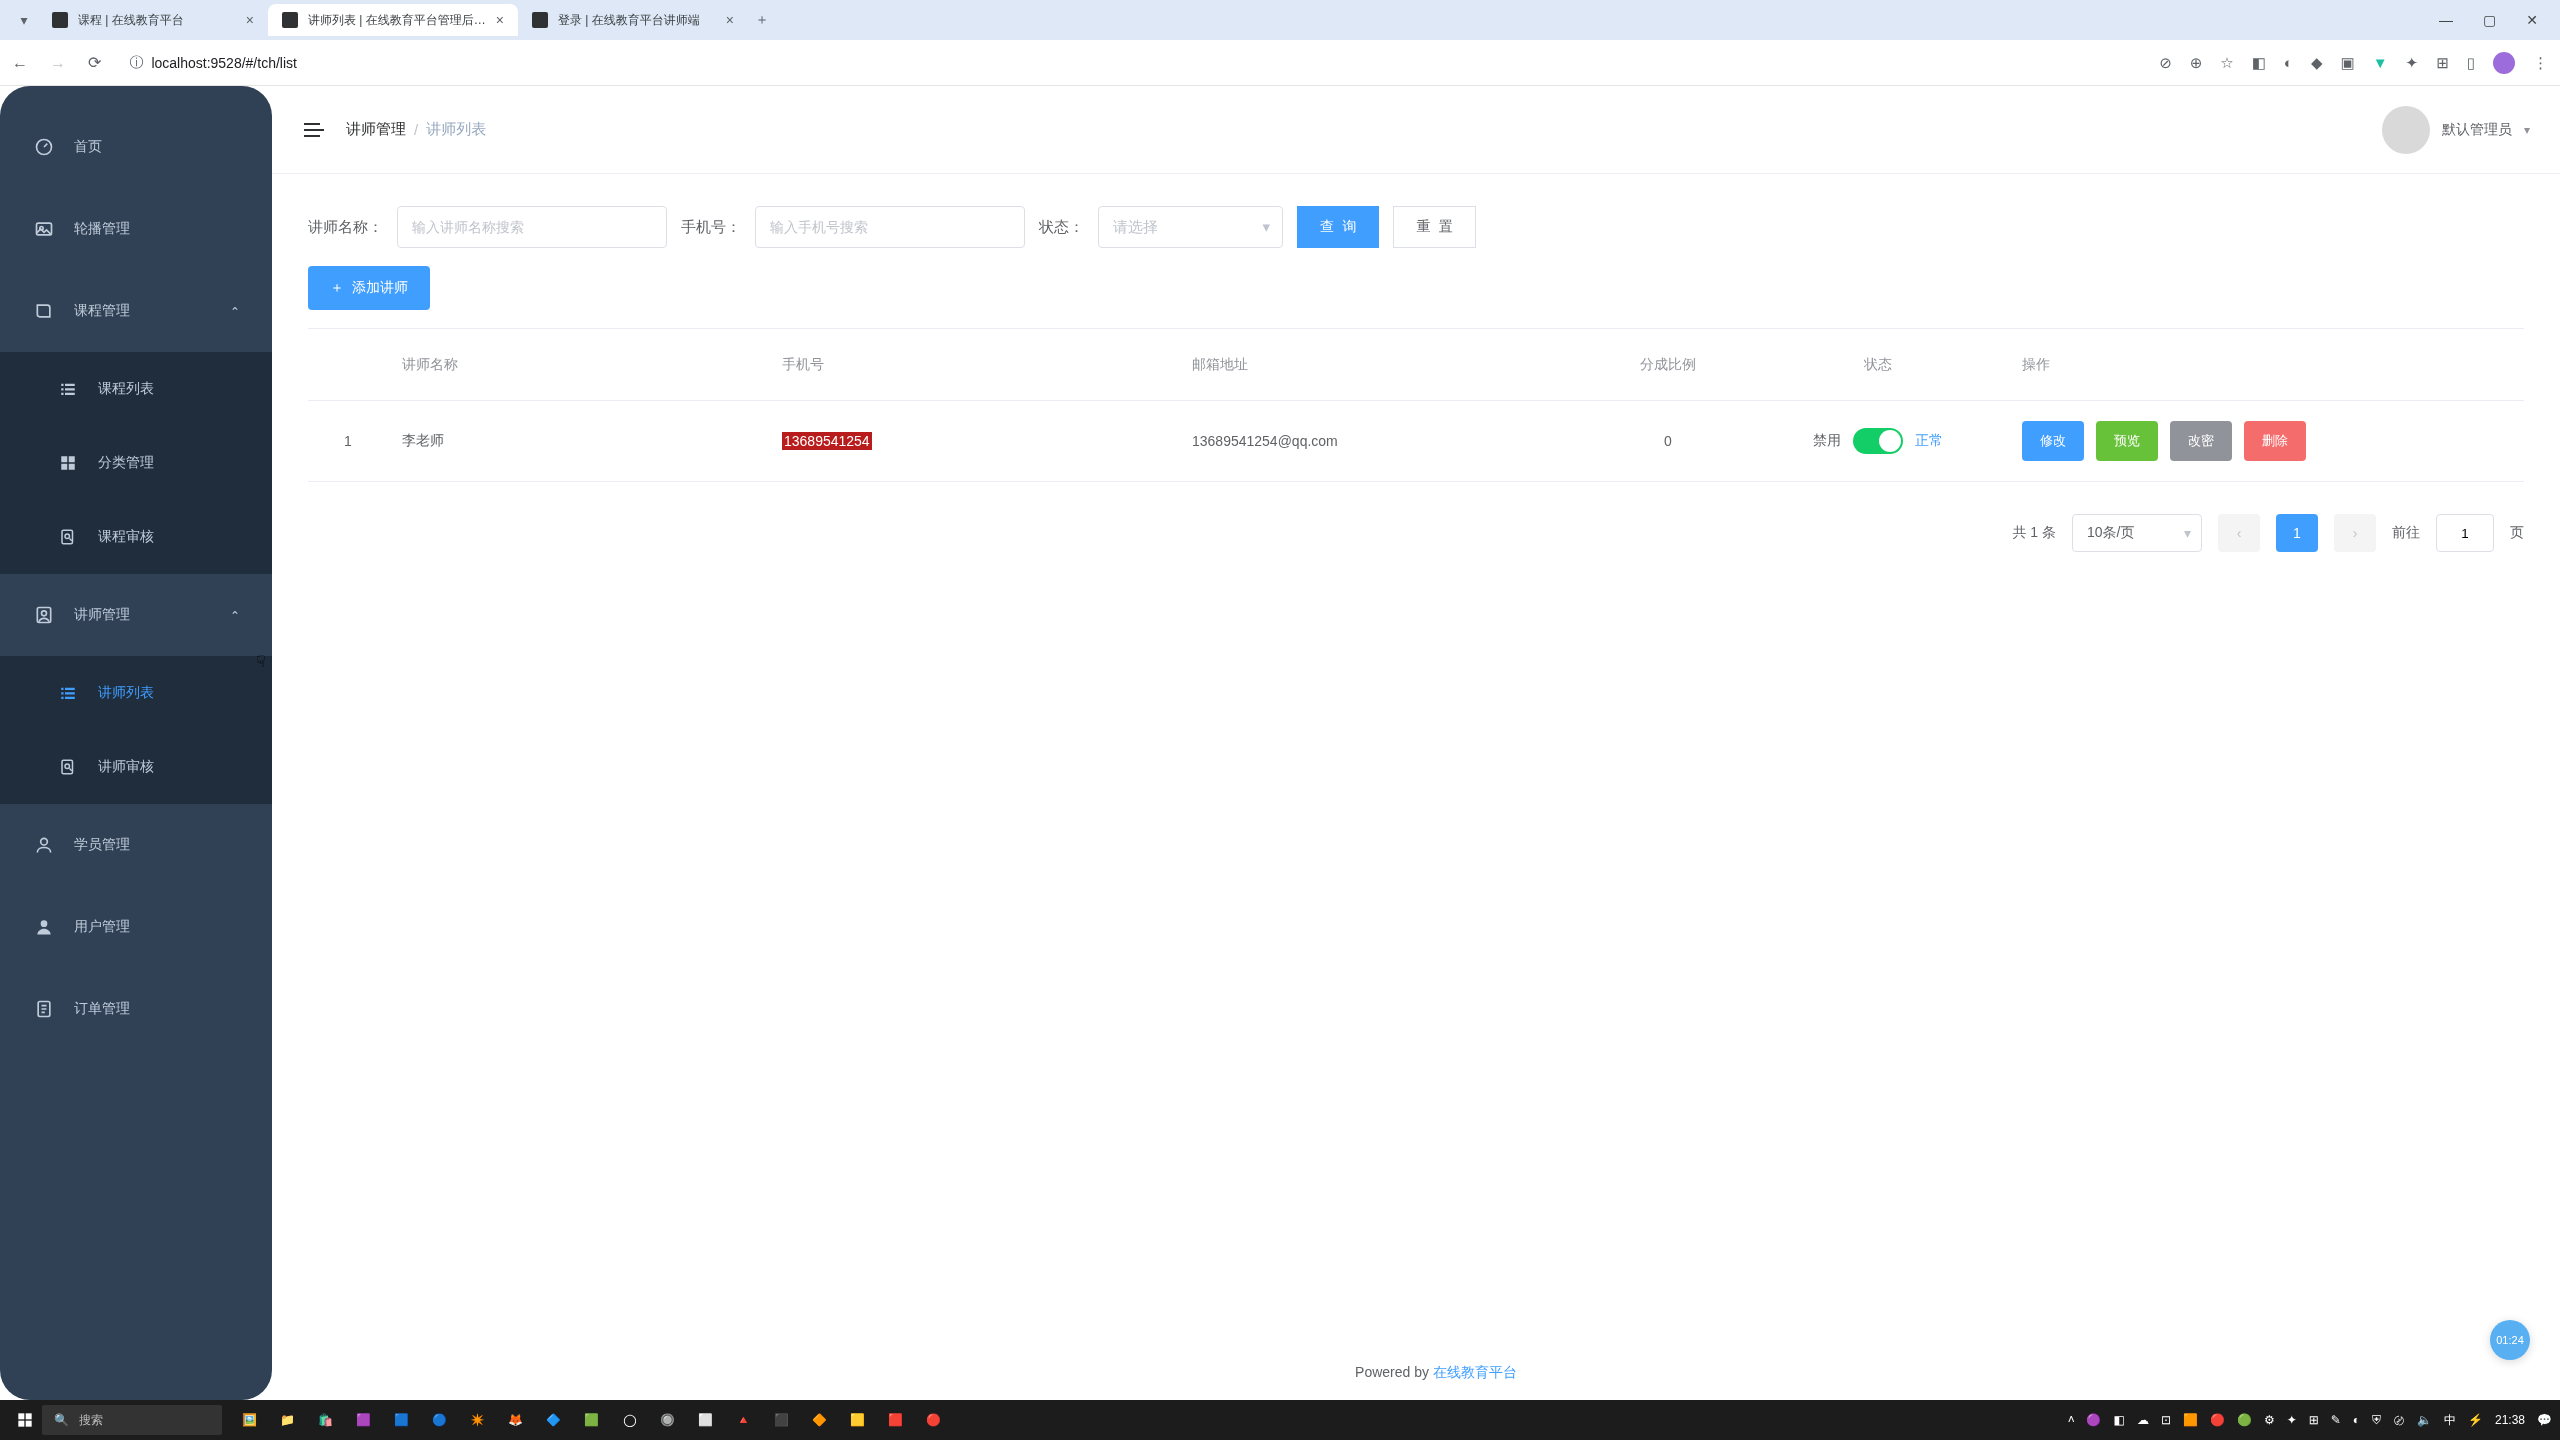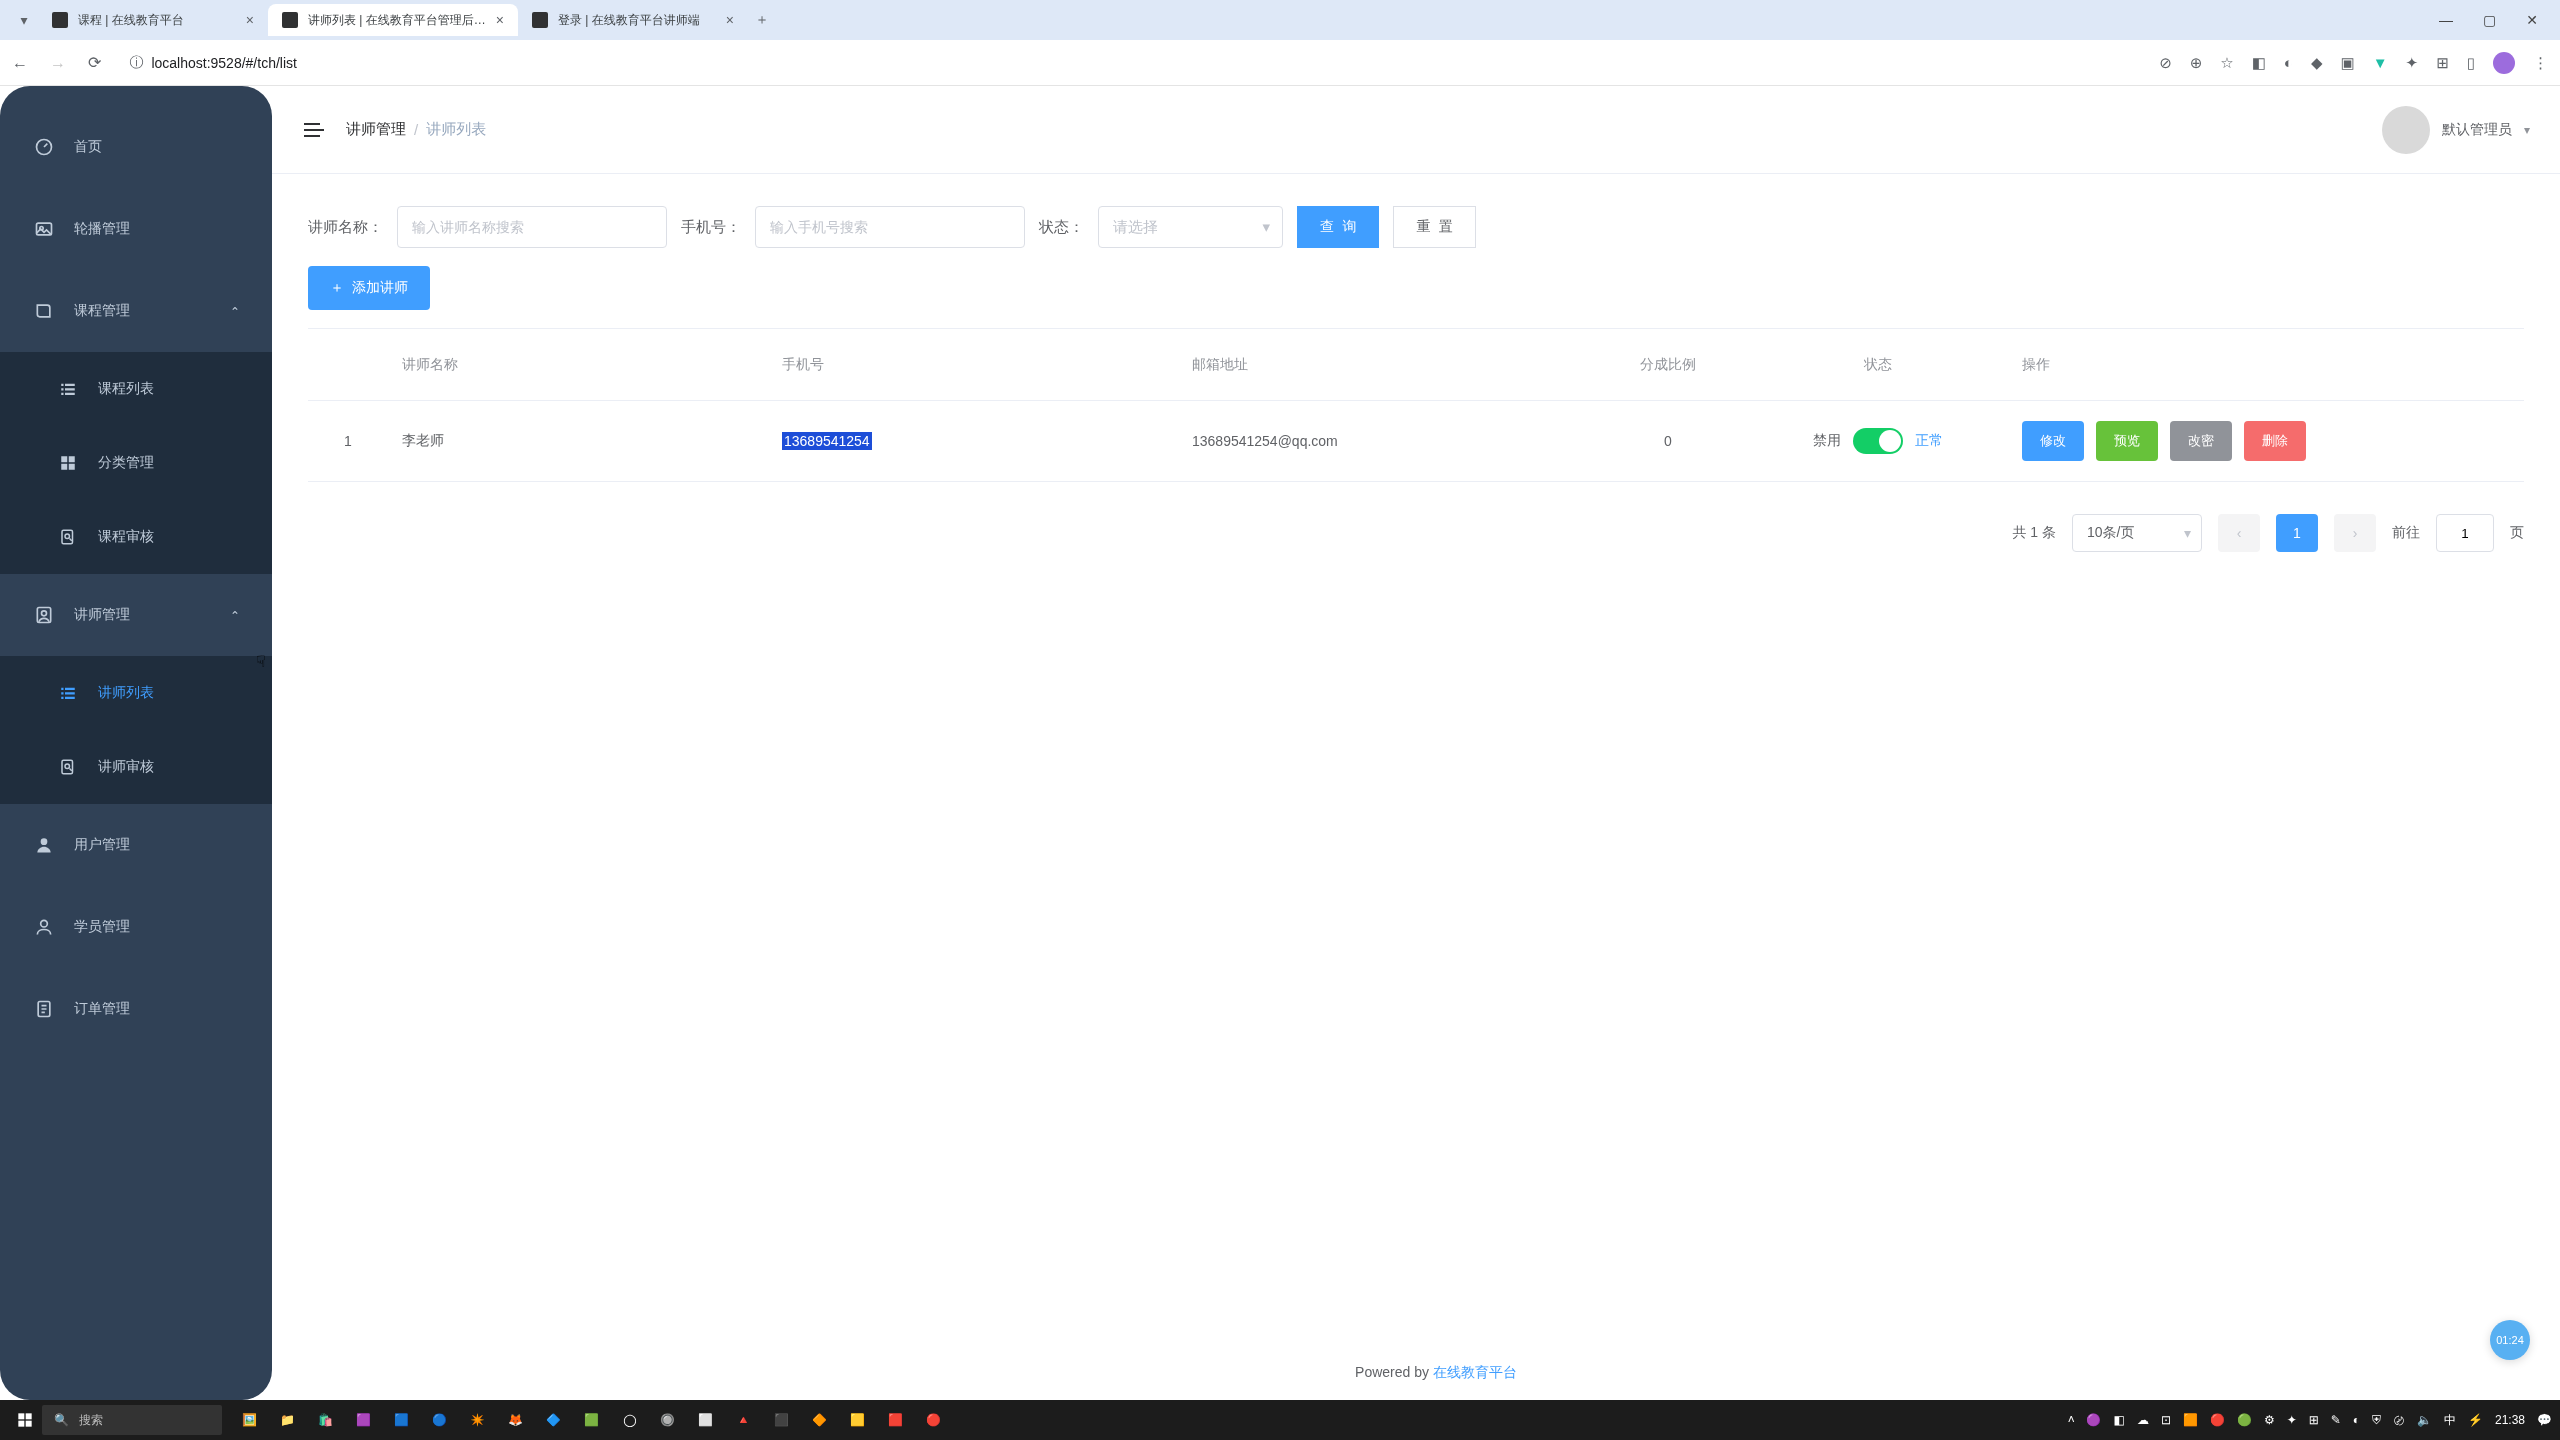--- a/index.html
+++ b/index.html
@@ -180,21 +180,21 @@
     .table-header, .table-row {
       display:grid;
       grid-template-columns: 80px 380px 410px 410px 160px 260px 440px;
       align-items:center;
     }
     .table-header { height:72px; color:#909399; font-weight:500; border-bottom:1px solid #ebeef5; }
     .table-header > div, .table-row > div { padding: 0 14px; }
     .table-row { height:80px; color:#606266; border-bottom:1px solid #ebeef5; }
     .table-row:last-child { border-bottom:none; }
     .idx { color:#606266; text-align:center; }
-    .highlight { background:#1d4ed8; color:#fff; padding:1px 2px; }
+    .highlight { background:#b91c1c; color:#fff; padding:1px 2px; }
     .status-cell { display:flex; align-items:center; gap:12px; }
     .status-cell .lbl-dis { color:#606266; }
     .status-cell .lbl-en { color:#409EFF; }
     .switch { width:50px; height:26px; border-radius:13px; background:#13ce66; position:relative; cursor:pointer; }
     .switch::after { content:""; width:22px;height:22px;border-radius:50%;background:#fff; position:absolute; top:2px; right:2px; }
     .ops-cell { display:flex; gap:12px; }
     .btn-mini { height:40px; padding:0 18px; border-radius:4px; color:#fff; display:flex; align-items:center; justify-content:center; cursor:pointer; font-size:13px; }
 
     
     .pager-row { display:flex; justify-content:flex-end; align-items:center; gap:16px; padding-top:14px; font-size:14px; color:#606266; }
@@ -390,35 +390,35 @@
         <svg width="18" height="18" viewBox="0 0 24 24" fill="none" stroke="currentColor" stroke-width="2">
             <rect x="4" y="3" width="14" height="18" rx="2"></rect>
             <circle cx="11" cy="11" r="3"></circle>
             <path d="M14 14l3 3"></path>
           </svg>
       </span>
       <span>讲师审核</span>
     </div>
     <div class="menu-item">
       <span class="menu-icon">
+        <svg width="20" height="20" viewBox="0 0 24 24" fill="none" stroke="currentColor" stroke-width="2">
+            <circle cx="12" cy="8" r="4"></circle>
+            <path d="M4 21c0-4 4-6 8-6s8 2 8 6"></path>
+          </svg>
+      </span>
+      <span>学员管理</span>
+    </div>
+    <div class="menu-item">
+      <span class="menu-icon">
         <svg width="20" height="20" viewBox="0 0 24 24" fill="currentColor">
             <circle cx="12" cy="8" r="4"></circle>
             <path d="M4 21c0-4 4-7 8-7s8 3 8 7H4z"></path>
           </svg>
       </span>
       <span>用户管理</span>
-    </div>
-    <div class="menu-item">
-      <span class="menu-icon">
-        <svg width="20" height="20" viewBox="0 0 24 24" fill="none" stroke="currentColor" stroke-width="2">
-            <circle cx="12" cy="8" r="4"></circle>
-            <path d="M4 21c0-4 4-6 8-6s8 2 8 6"></path>
-          </svg>
-      </span>
-      <span>学员管理</span>
     </div>
     <div class="menu-item">
       <span class="menu-icon">
         <svg width="20" height="20" viewBox="0 0 24 24" fill="none" stroke="currentColor" stroke-width="2">
             <rect x="5" y="3" width="14" height="18" rx="2"></rect>
             <path d="M9 8h6M9 12h6M9 16h4"></path>
           </svg>
       </span>
       <span>订单管理</span>
     </div>

